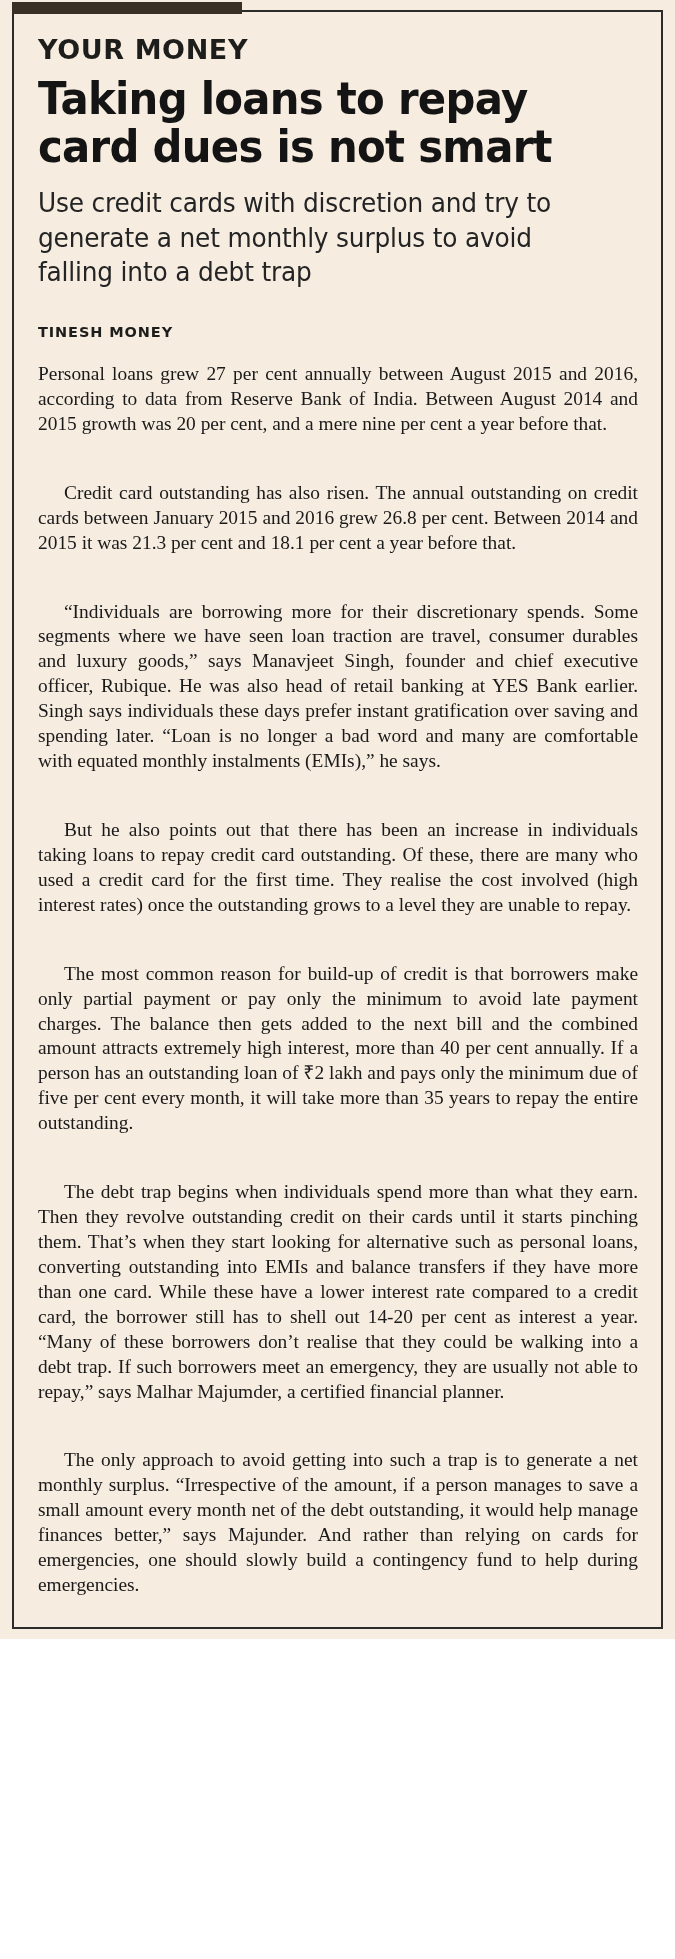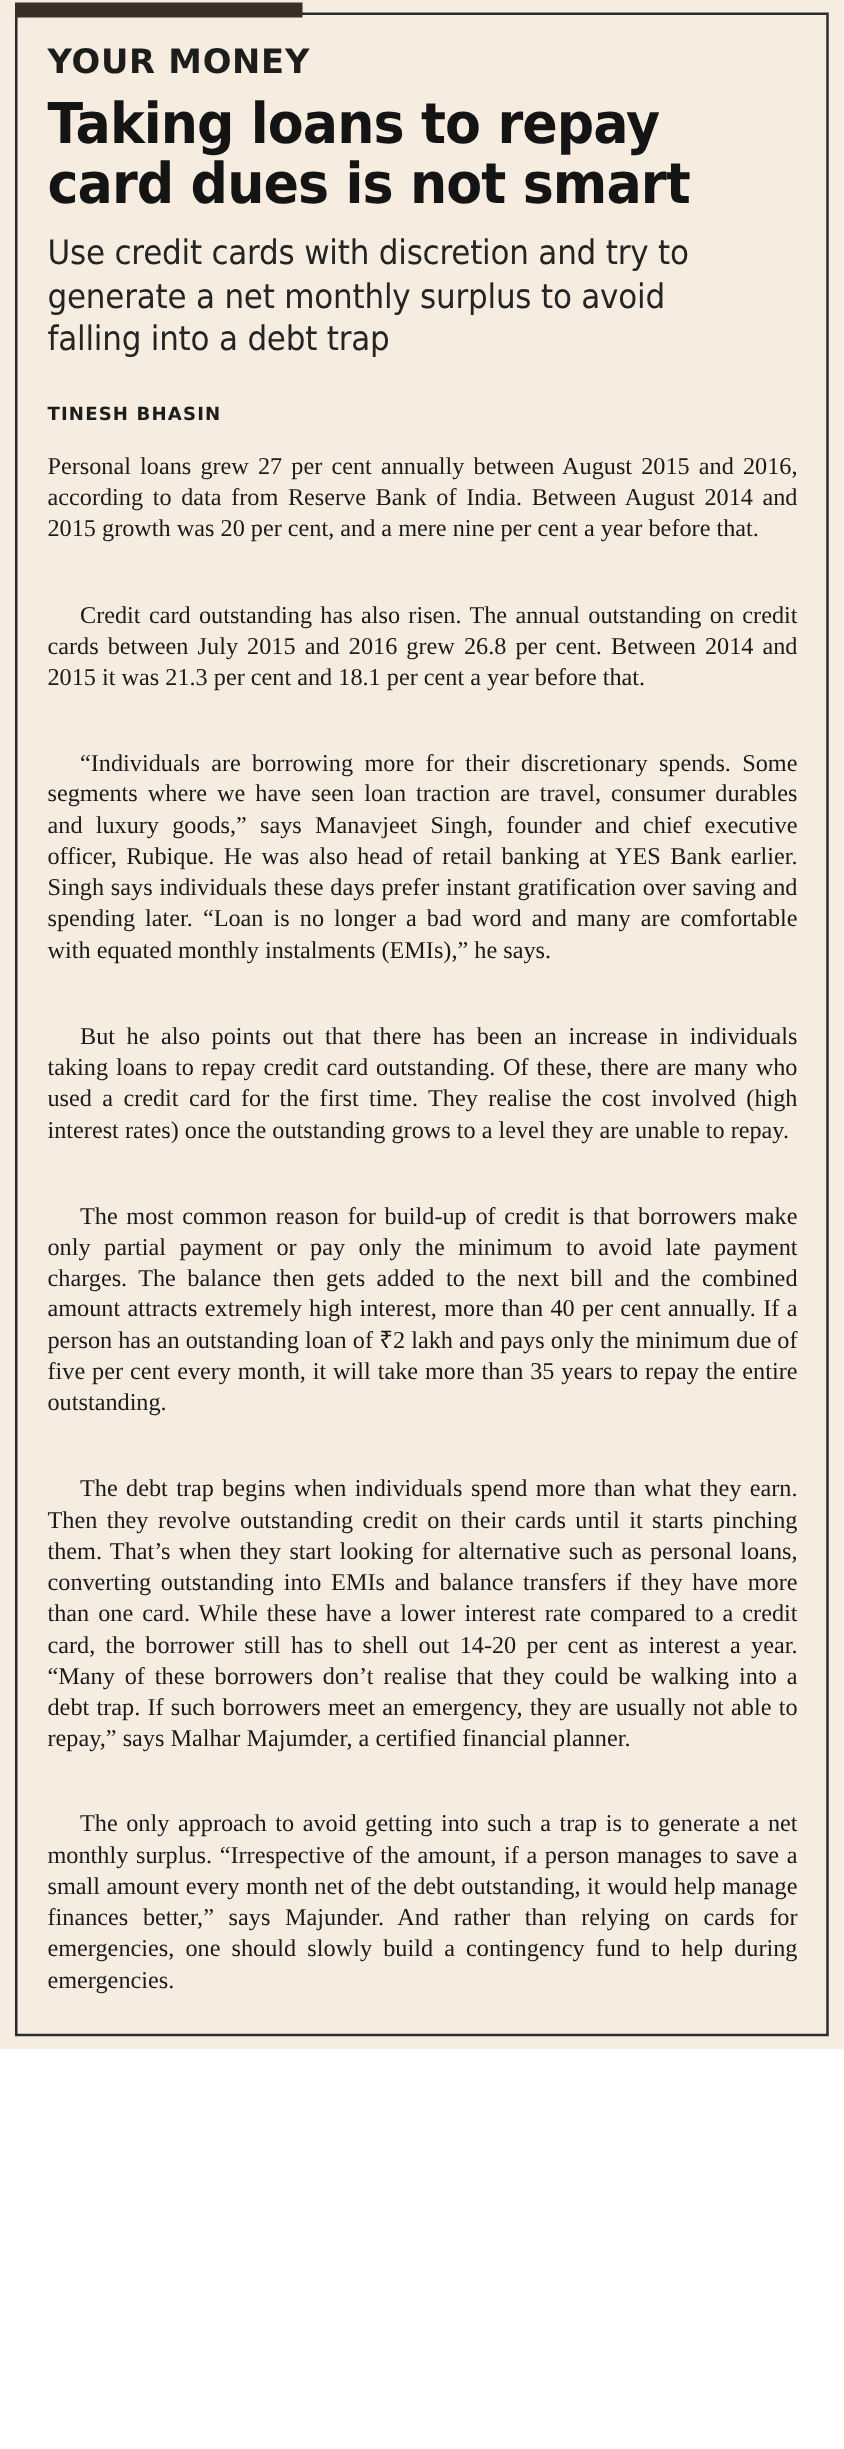--- a/index.html
+++ b/index.html
@@ -111,25 +111,25 @@
 
     <div class="kicker">YOUR MONEY</div>
 
     <h1 class="headline">
       <span>Taking loans to repay</span><br>
       <span>card dues is not smart</span>
     </h1>
 
     <div class="standfirst">Use credit cards with discretion and try to generate a net monthly surplus to avoid falling into a debt trap</div>
 
-    <div class="byline">TINESH BHASIN</div>
+    <div class="byline">TINESH MONEY</div>
 
     <div class="body">
       <p>Personal loans grew 27 per cent annually between August 2015 and 2016, according to data from Reserve Bank of India. Between August 2014 and 2015 growth was 20 per cent, and a mere nine per cent a year before that.</p>
-      <p>Credit card outstanding has also risen. The annual outstanding on credit cards between July 2015 and 2016 grew 26.8 per cent. Between 2014 and 2015 it was 21.3 per cent and 18.1 per cent a year before that.</p>
+      <p>Credit card outstanding has also risen. The annual outstanding on credit cards between January 2015 and 2016 grew 26.8 per cent. Between 2014 and 2015 it was 21.3 per cent and 18.1 per cent a year before that.</p>
       <p>“Individuals are borrowing more for their discretionary spends. Some segments where we have seen loan traction are travel, consumer durables and luxury goods,” says Manavjeet Singh, founder and chief executive officer, Rubique. He was also head of retail banking at YES Bank earlier. Singh says individuals these days prefer instant gratification over saving and spending later. “Loan is no longer a bad word and many are comfortable with equated monthly instalments (EMIs),” he says.</p>
       <p>But he also points out that there has been an increase in individuals taking loans to repay credit card outstanding. Of these, there are many who used a credit card for the first time. They realise the cost involved (high interest rates) once the outstanding grows to a level they are unable to repay.</p>
       <p>The most common reason for build-up of credit is that borrowers make only partial payment or pay only the minimum to avoid late payment charges. The balance then gets added to the next bill and the combined amount attracts extremely high interest, more than 40 per cent annually. If a person has an outstanding loan of ₹2 lakh and pays only the minimum due of five per cent every month, it will take more than 35 years to repay the entire outstanding.</p>
       <p>The debt trap begins when individuals spend more than what they earn. Then they revolve outstanding credit on their cards until it starts pinching them. That’s when they start looking for alternative such as personal loans, converting outstanding into EMIs and balance transfers if they have more than one card. While these have a lower interest rate compared to a credit card, the borrower still has to shell out 14-20 per cent as interest a year. “Many of these borrowers don’t realise that they could be walking into a debt trap. If such borrowers meet an emergency, they are usually not able to repay,” says Malhar Majumder, a certified financial planner.</p>
       <p>The only approach to avoid getting into such a trap is to generate a net monthly surplus. “Irrespective of the amount, if a person manages to save a small amount every month net of the debt outstanding, it would help manage finances better,” says Majunder. And rather than relying on cards for emergencies, one should slowly build a contingency fund to help during emergencies.</p>
     </div>
 
   </div>
 </div>
 

